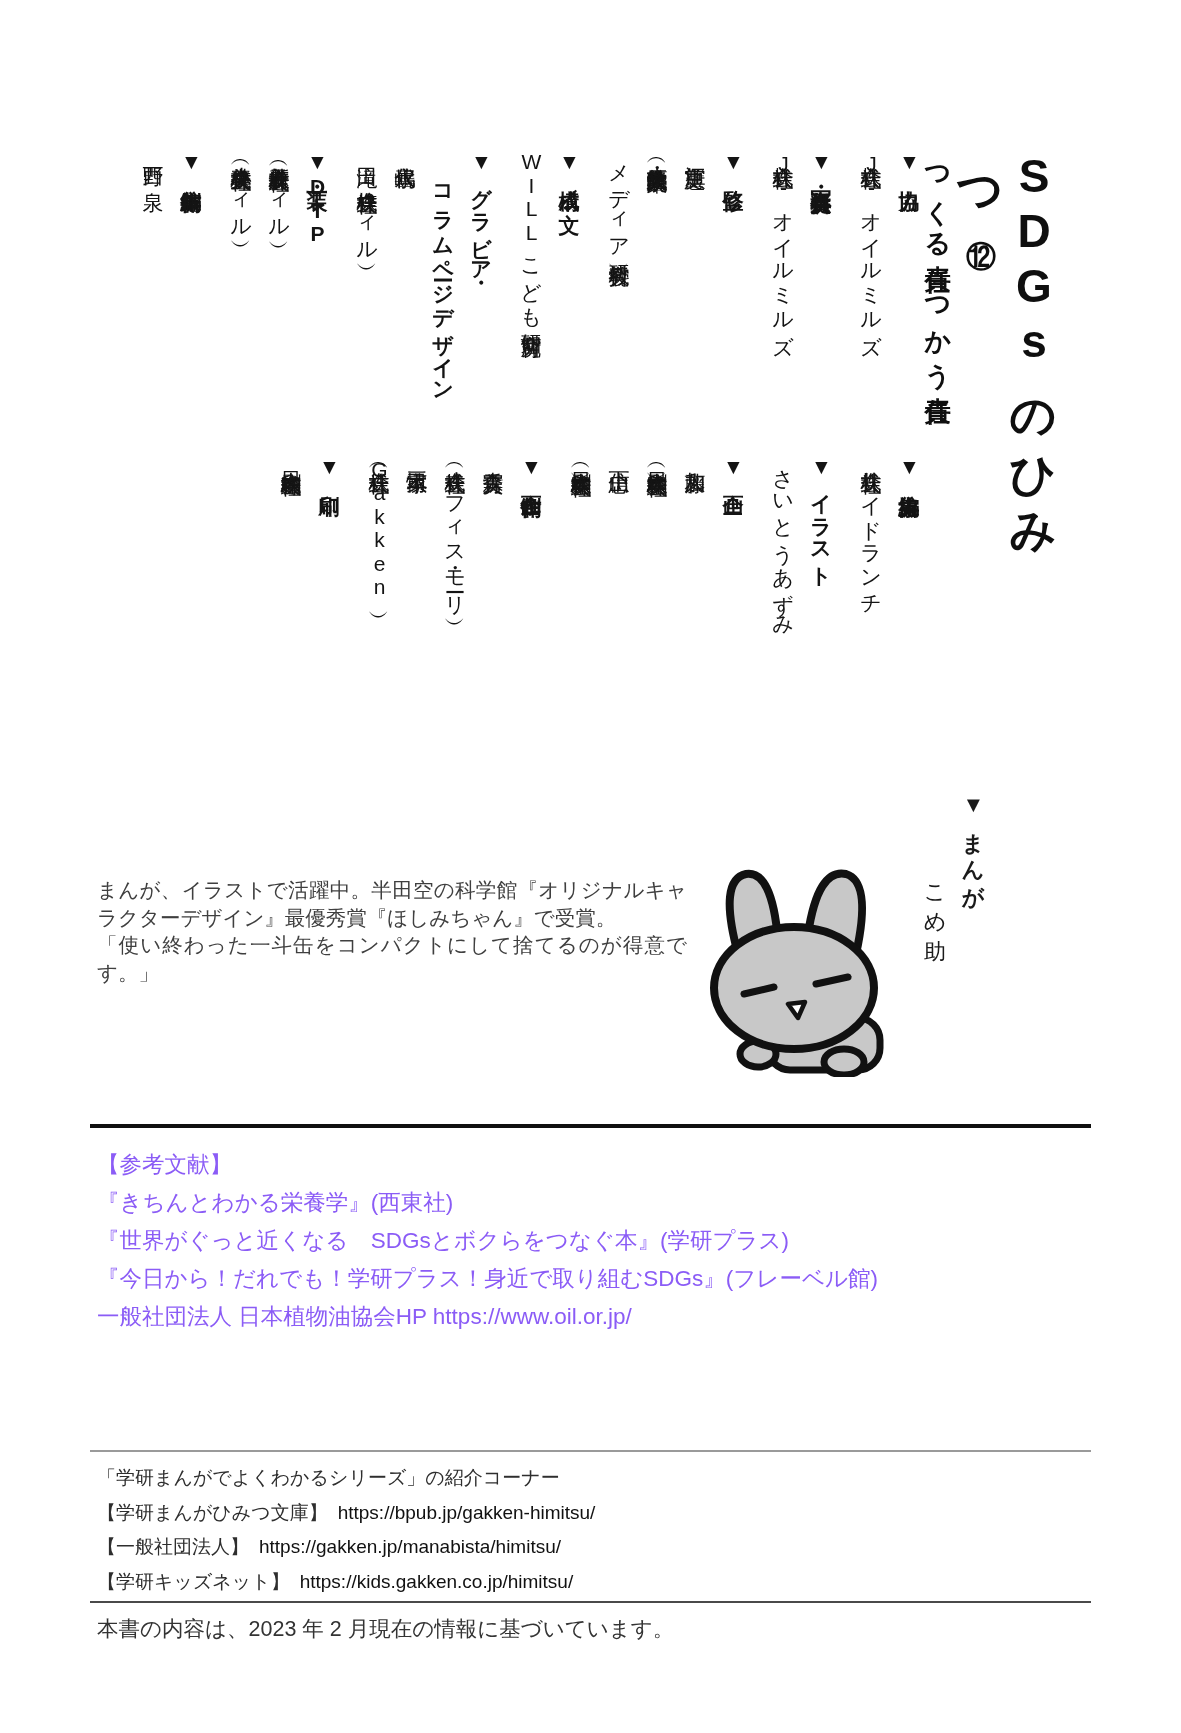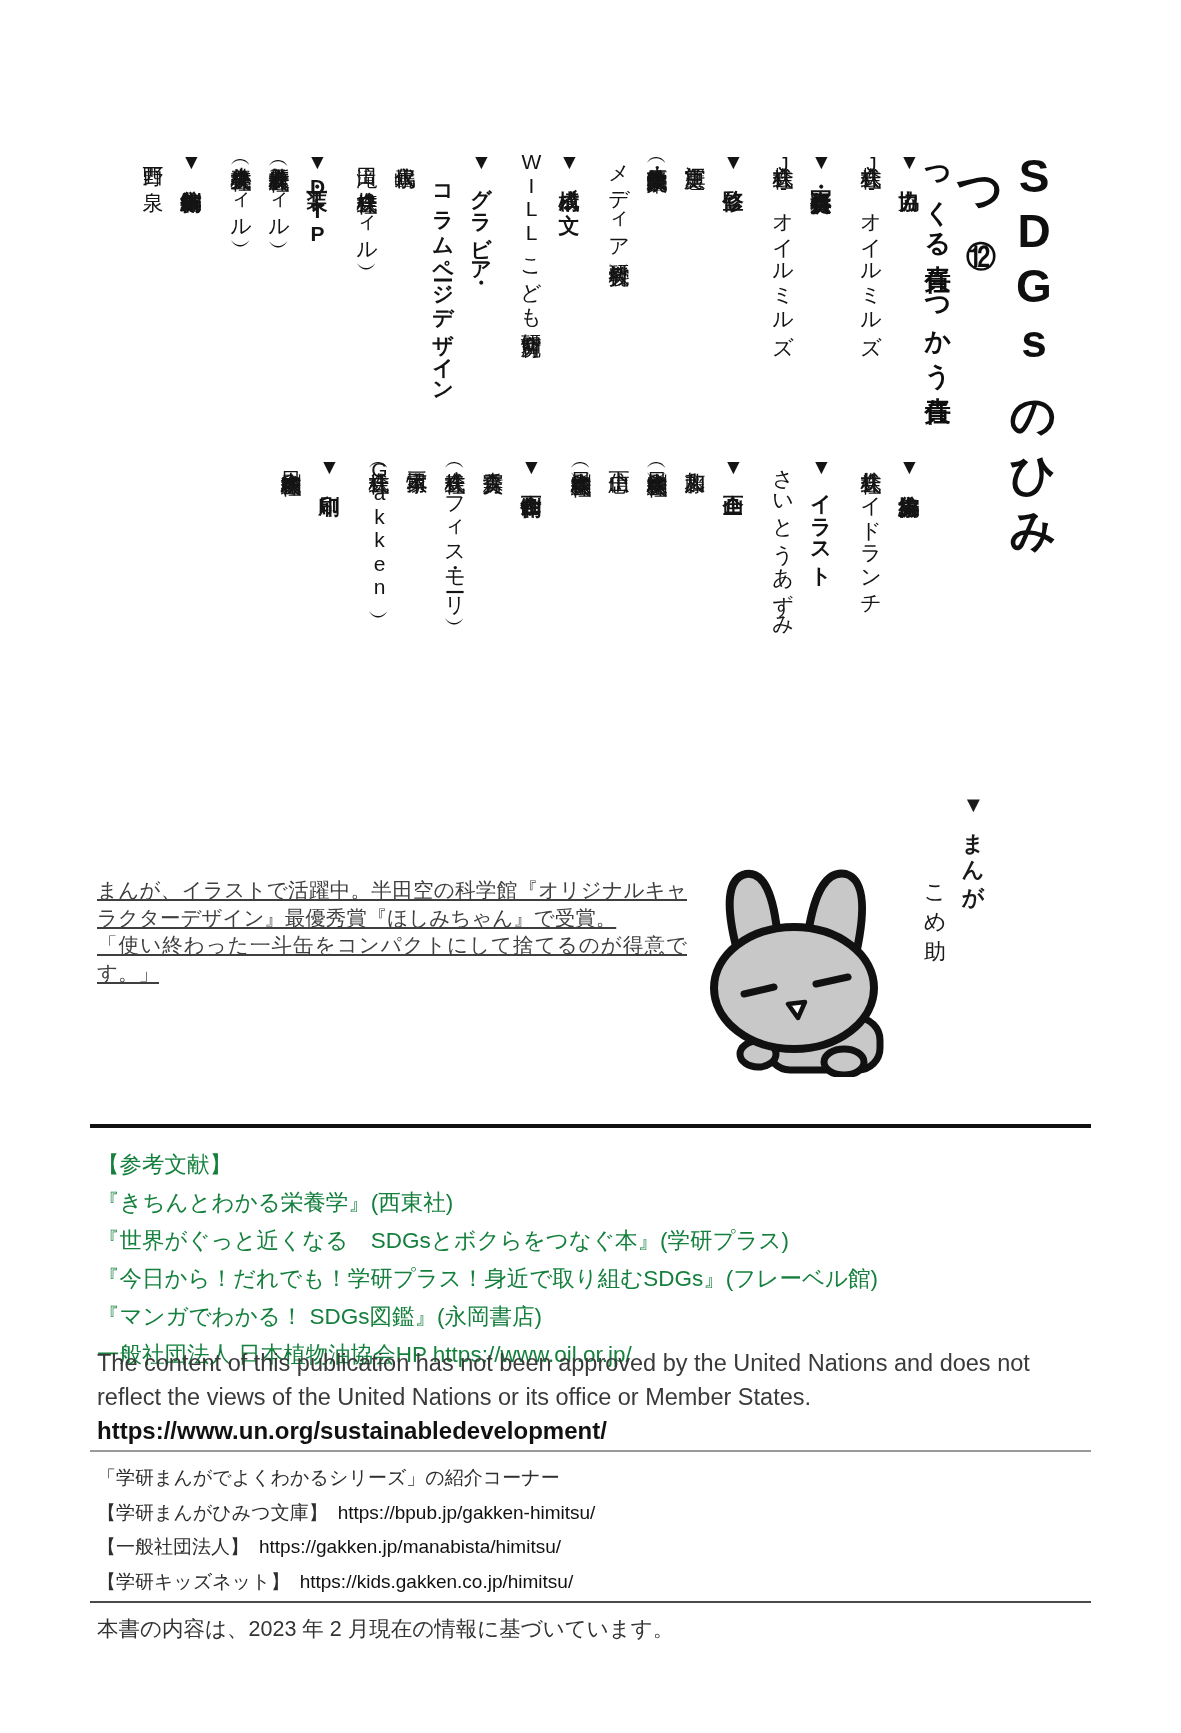--- a/index.html
+++ b/index.html
@@ -25,31 +25,31 @@
   .band-bottom { top:455px; height:308px; }
   .credit-group { margin-left:12px; }
   .credit-role { font-weight:700; }
   .credit-col.indent { padding-top:22px; }
 
   
   .manga-credit { position:absolute; top:792px; right:189px; height:240px; font-size:22px; line-height:38px; letter-spacing:1px; }
   .manga-role { font-weight:700; }
   .manga-name { padding-top:78px; }
   .mascot { position:absolute; left:692px; top:862px; width:210px; height:215px; }
-  .bio { position:absolute; left:97px; top:876px; width:590px; font-size:20.5px; line-height:27.5px; color:#3f3f3f; text-align:justify;text-decoration:underline; }
+  .bio { position:absolute; left:97px; top:876px; width:590px; font-size:20.5px; line-height:27.5px; color:#3f3f3f; text-align:justify; }
   .bio p { margin:0; }
 
   
   .divider { position:absolute; left:90px; width:1001px; }
   .divider-thick { top:1124px; height:4px; background:#101010; }
   .divider-thin-2 { top:1450px; height:2px; background:#9a9a9a; }
   .divider-thin-3 { top:1601px; height:2px; background:#4a4a4a; }
 
   
-  .references { position:absolute; left:97px; top:1146px; width:990px; font-size:22.5px; line-height:38px; color:#15803d; }
+  .references { position:absolute; left:97px; top:1146px; width:990px; font-size:22.5px; line-height:38px; color:#8b5cf6; }
 
   
   .un-block { position:absolute; left:97px; top:1347px; width:995px; color:#3a3a3a; }
   .un-text { font-size:23.5px; line-height:33.5px; }
   .un-url { font-size:24px; line-height:34px; font-weight:700; color:#111; }
 
   
   .series { position:absolute; left:97px; top:1461px; width:990px; font-size:19px; line-height:34.5px; color:#2e2e2e; }
   .series-url { font-weight:400; color:#111; margin-left:10px; }
 
@@ -159,29 +159,24 @@
     </div>
 
   <div class="divider divider-thick"></div>
 
   <div class="references">
     <div>【参考文献】</div>
     <div>
         <div class="ref-item">『きちんとわかる栄養学』(西東社)</div>
         <div class="ref-item">『世界がぐっと近くなる　SDGsとボクらをつなぐ本』(学研プラス)</div>
         <div class="ref-item">『今日から！だれでも！学研プラス！身近で取り組むSDGs』(フレーベル館)</div>
-        <div class="ref-item">『マンガでわかる！ SDGs図鑑』(永岡書店)</div>
         <div class="ref-item">一般社団法人 日本植物油協会HP https://www.oil.or.jp/</div>
       </div>
   </div>
 
-  <div class="un-block">
-    <p class="un-text">The content of this publication has not been approved by the United Nations and does not reflect the views of the United Nations or its office or Member States.</p>
-    <p class="un-url">https://www.un.org/sustainabledevelopment/</p>
-  </div>
 
   <div class="divider divider-thin-2"></div>
 
   <div class="series">
     <div>「学研まんがでよくわかるシリーズ」の紹介コーナー</div>
     <div>
         <div><span>【学研まんがひみつ文庫】</span><span class="series-url">https://bpub.jp/gakken-himitsu/</span></div>
         <div><span>【一般社団法人】</span><span class="series-url">https://gakken.jp/manabista/himitsu/</span></div>
         <div><span>【学研キッズネット】</span><span class="series-url">https://kids.gakken.co.jp/himitsu/</span></div>
       </div>

